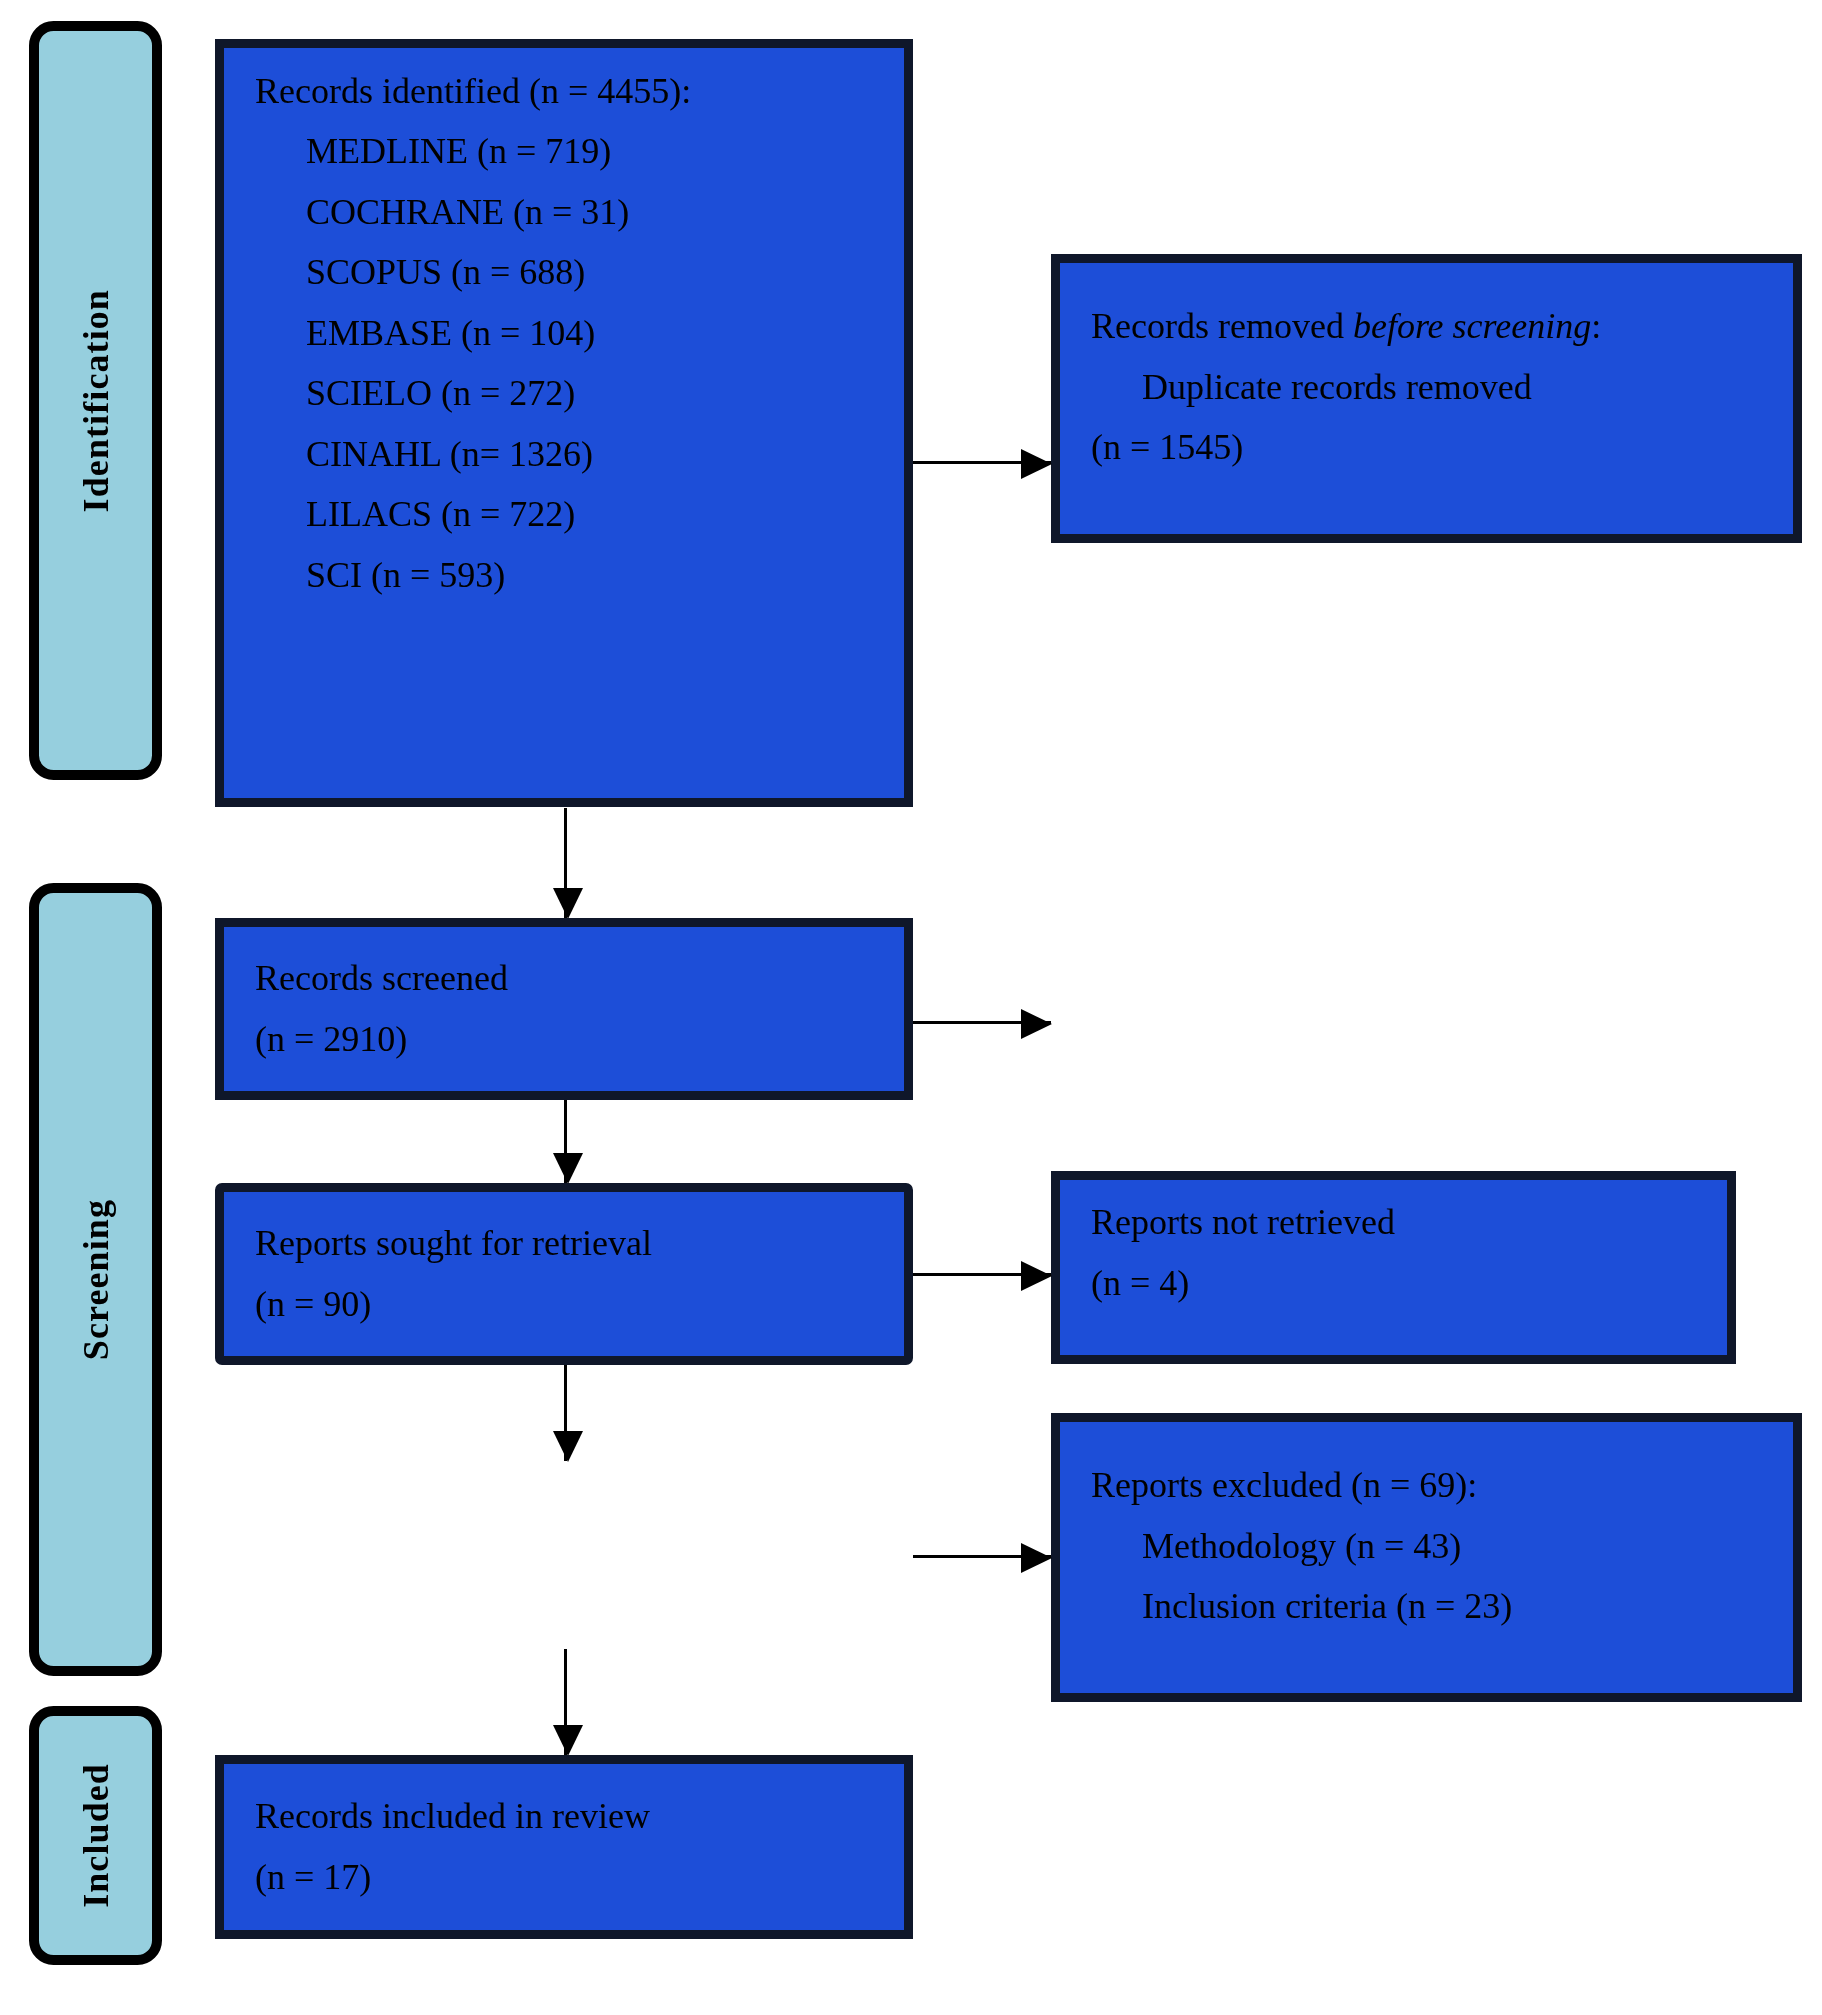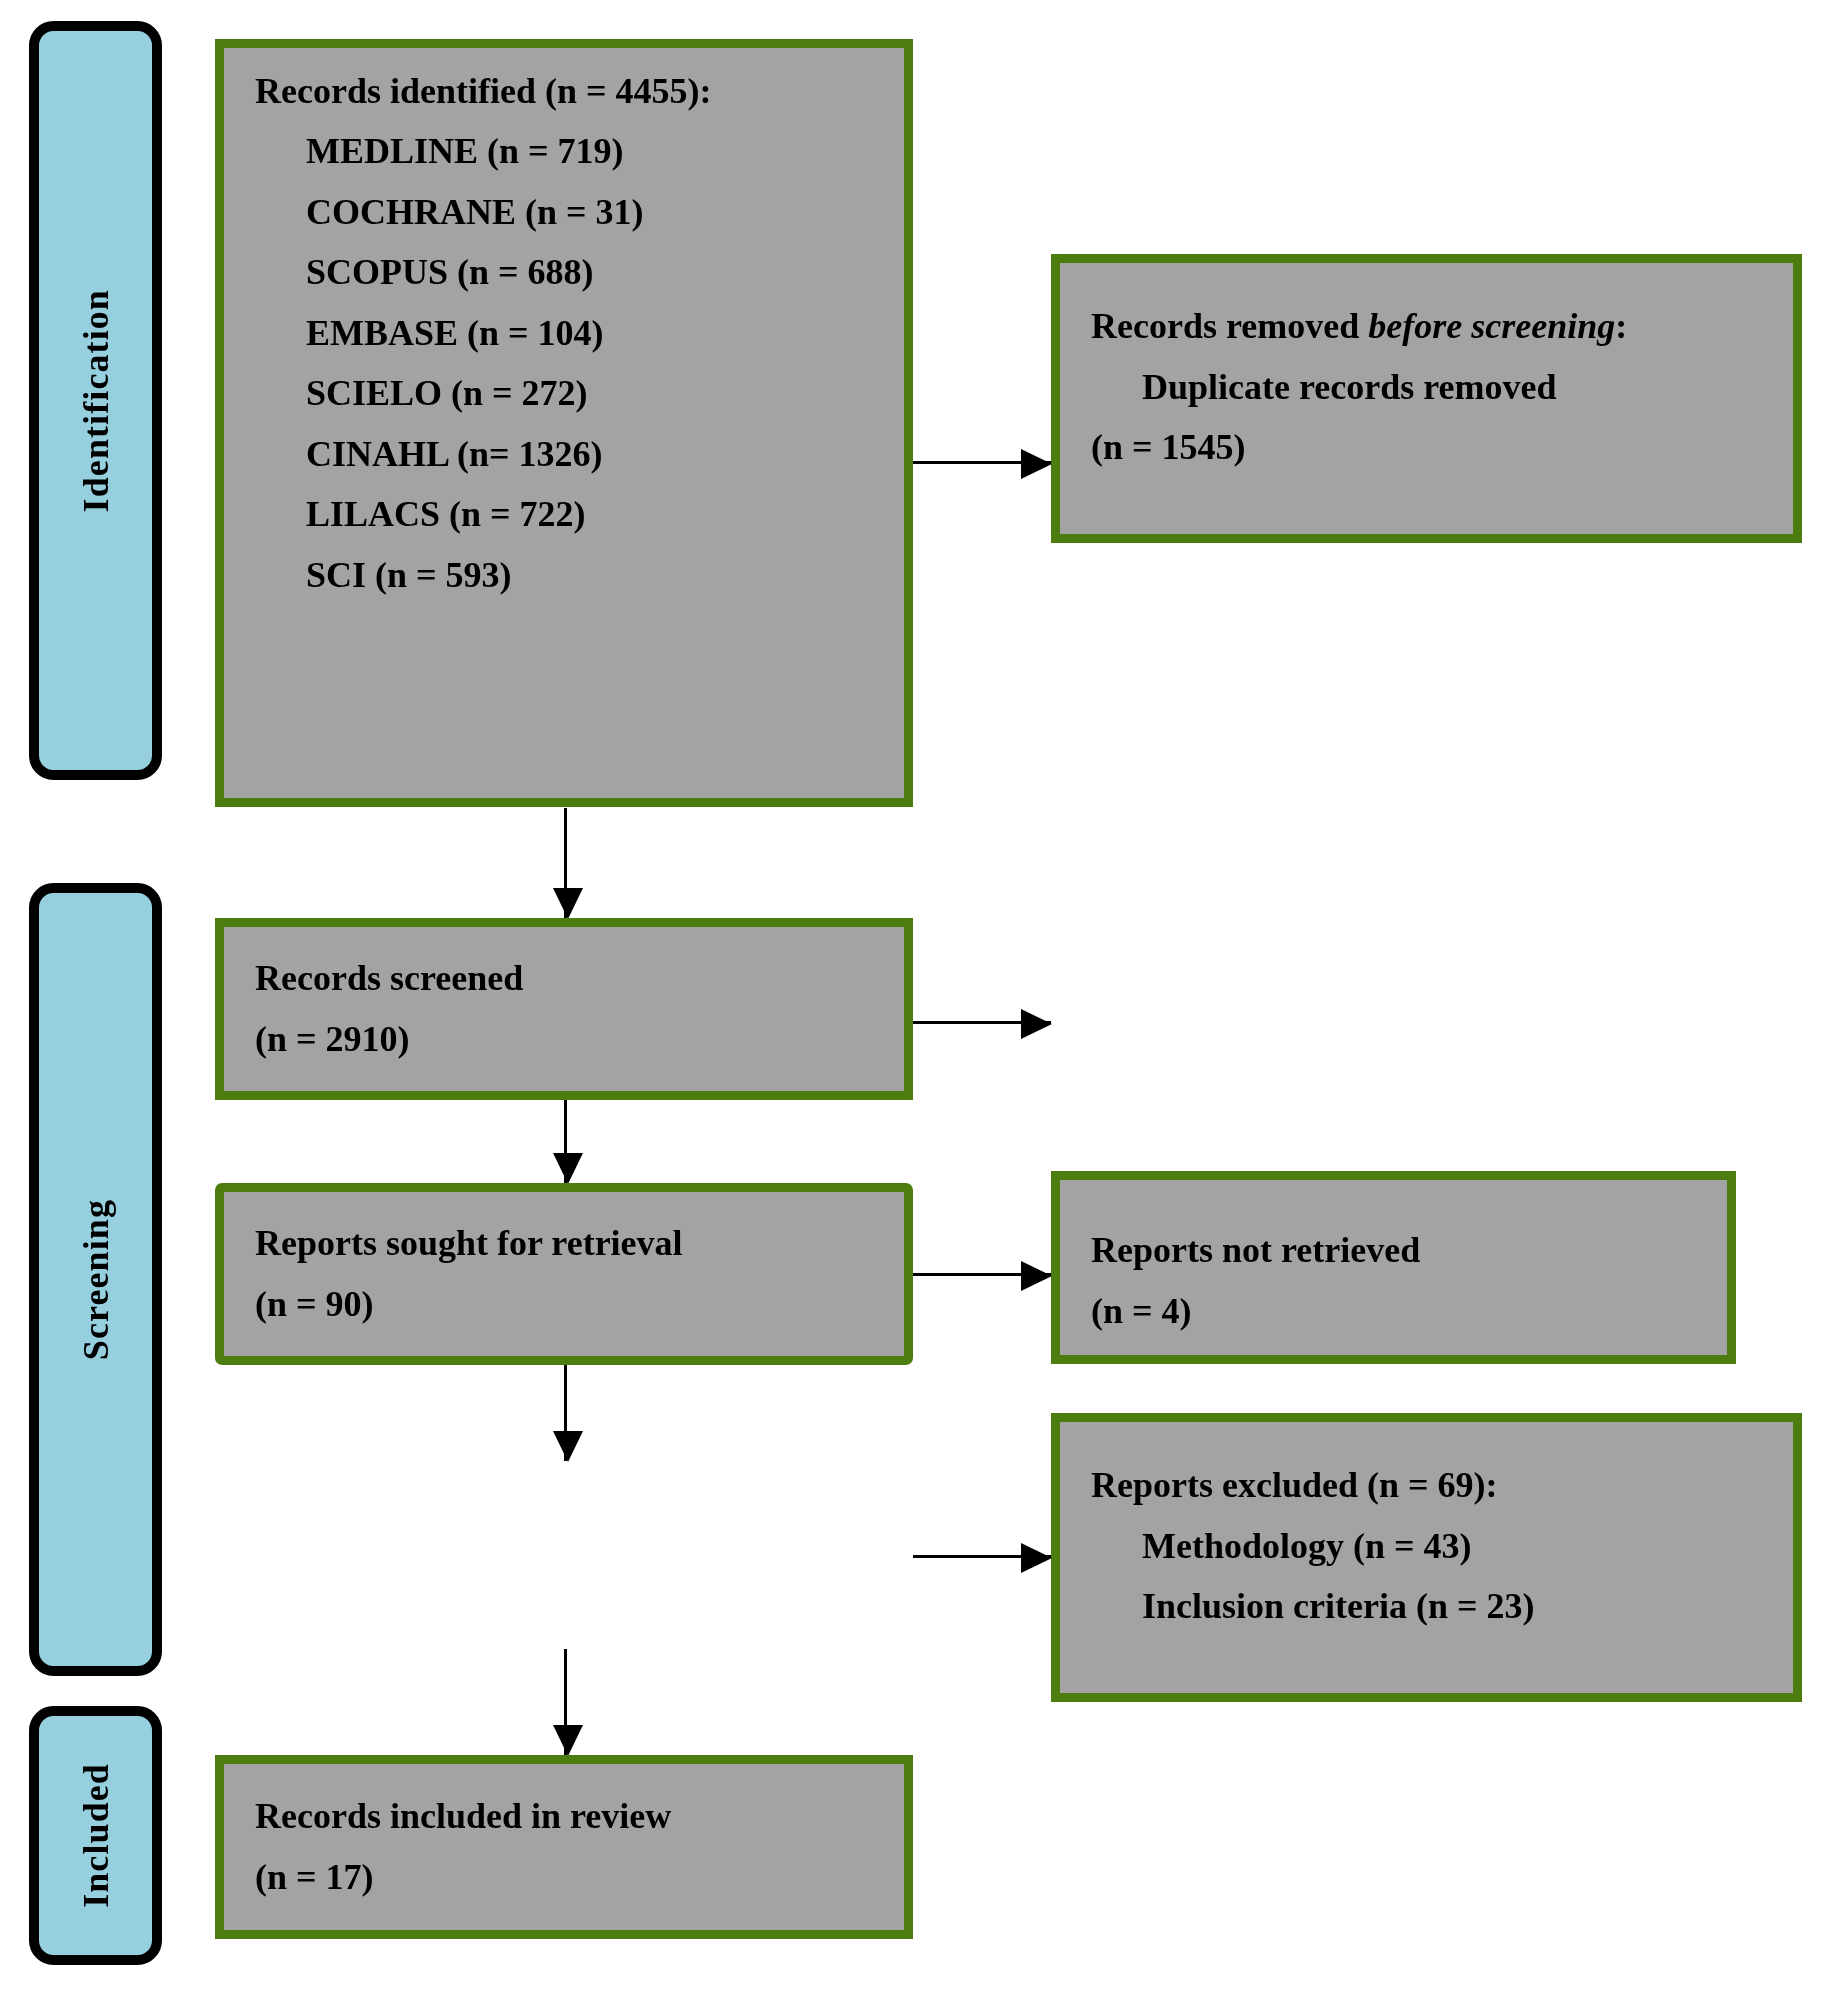--- a/index.html
+++ b/index.html
@@ -37,24 +37,23 @@
     letter-spacing: 1.1px;
     color: #000000;
     white-space: nowrap;
     line-height: 1;
   }
 
   
   .flow-box {
     position: absolute;
     box-sizing: border-box;
-    background: #a3a3a3;
-    border: 9px solid #4d7c0f;
+    background: #1d4ed8;
+    border: 9px solid #0f172a;
     padding: 24.5px 31px;
-    font-weight: bold;
   }
   .flow-box .line {
     font-size: 36px;
     line-height: 1.0;
     color: #000000;
     white-space: nowrap;
   }
   .flow-box .line + .line {
     margin-top: 24.5px;
   }
@@ -154,21 +153,21 @@
 
   <div class="arrow-v" style="left:564px; top:1100px; height:83px;">
     <span class="head"></span>
   </div>
 
   <div class="flow-box" style="left:215px; top:1183px; width:698px; height:182px; padding-top:33px;border-radius:7px;">
     <div class="line">Reports sought for retrieval</div>
     <div class="line">(n = 90)</div>
   </div>
 
-  <div class="flow-box" style="left:1051px; top:1171px; width:685px; height:193px; padding-top:52px;">
+  <div class="flow-box" style="left:1051px; top:1171px; width:685px; height:193px; padding-top:24px;">
     <div class="line">Reports not retrieved</div>
     <div class="line">(n = 4)</div>
   </div>
 
   <div class="arrow-h" style="left:913px; top:1273px; width:138px;">
     <span class="head"></span>
   </div>
 
   <div class="arrow-v" style="left:564px; top:1365px; height:96px;">
     <span class="head"></span>

